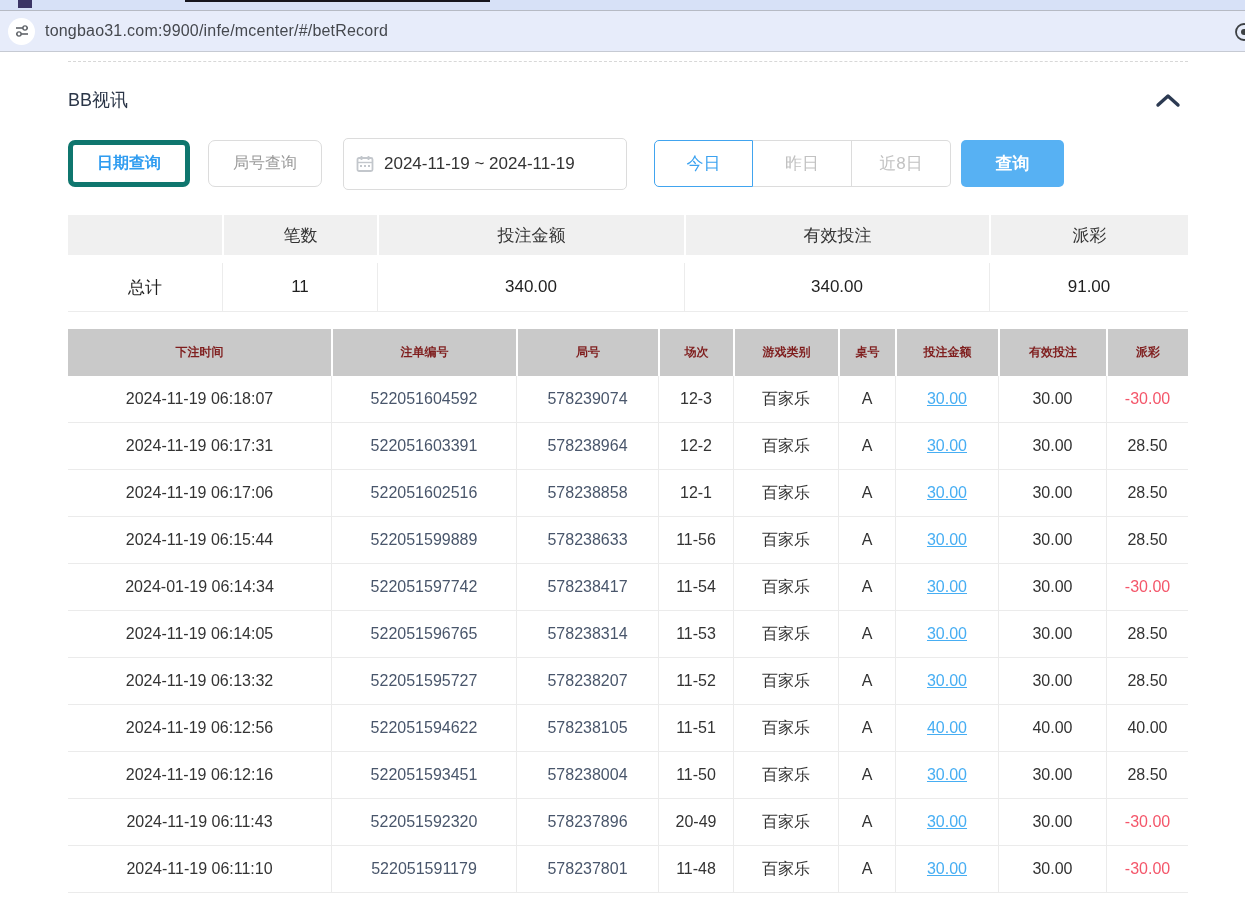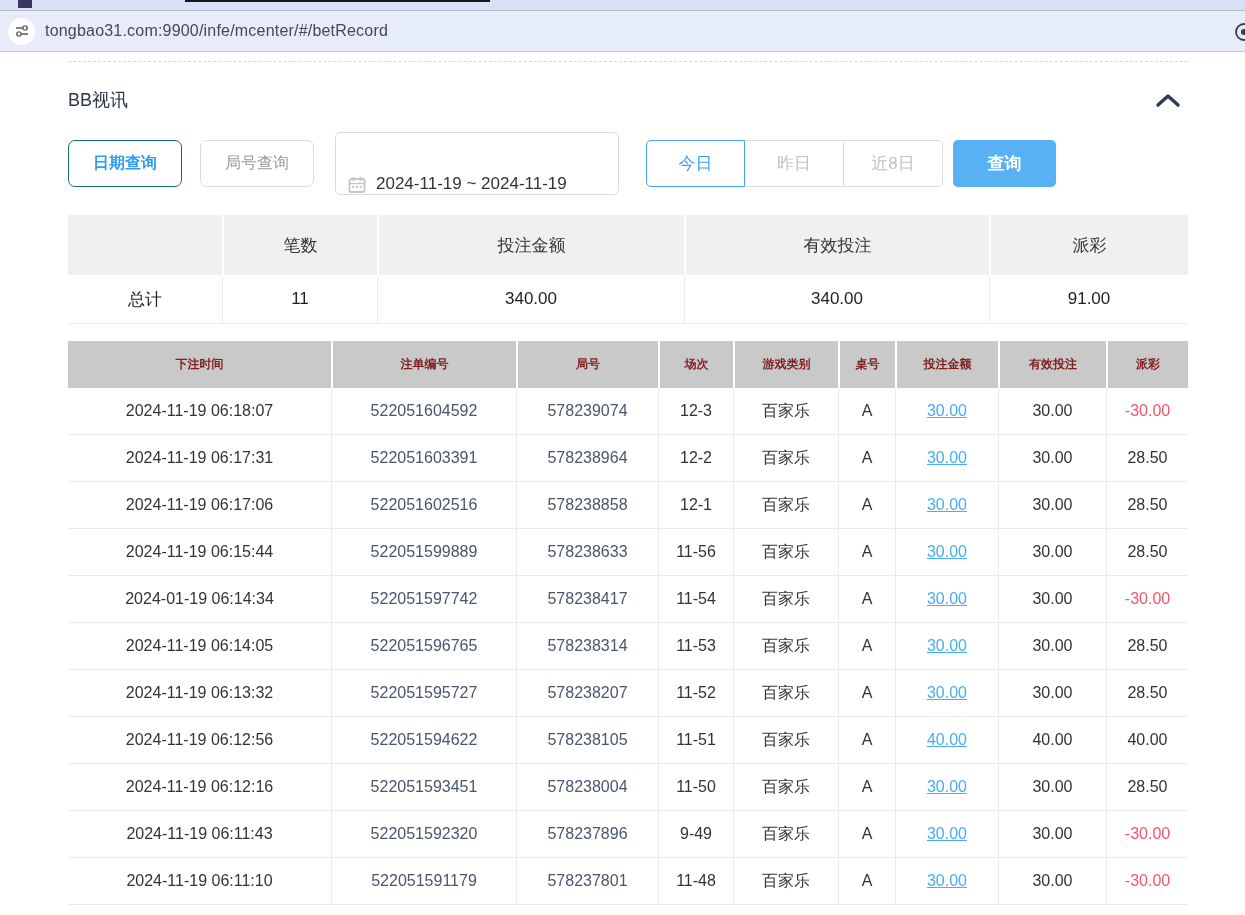--- a/index.html
+++ b/index.html
@@ -25,45 +25,45 @@
 
   .panel-header { display:flex; justify-content:space-between; align-items:center;
                   margin-top:25px; height:26px; }
   .panel-title { font-size:18px; font-weight:normal; color:#2b3648; }
   .collapse-btn { width:40px; height:26px; display:flex; align-items:center; justify-content:center; cursor:pointer; }
 
   
   .filter-row { display:flex; align-items:center; margin-top:27px; height:47px; }
   .pill-btn { height:47px; padding:0 24px; border-radius:7px; background:#fff;
               font-size:16px; font-weight:bold; display:flex; align-items:center; cursor:pointer; }
-  .pill-btn.active { border:1px solid #0f766e; color:#2f9cf0; }
+  .pill-btn.active { border:5px solid #0f766e; color:#2f9cf0; }
   .pill-btn.inactive { border:1px solid #dcdcdc; color:#9a9a9a; font-weight:normal; margin-left:18px; }
-  .date-input { margin-left:21px; width:284px; height:63px; border:1px solid #dcdcdc; border-radius:5px;
-                display:flex; align-items:flex-end; padding:0 12px; cursor:pointer; background:#fff; }
+  .date-input { margin-left:21px; width:284px; height:52px; border:1px solid #dcdcdc; border-radius:5px;
+                display:flex; align-items:center; padding:0 12px; cursor:pointer; background:#fff; }
   .date-input .cal { margin-right:10px; }
   .date-text { font-size:17px; color:#333; }
   .seg-group { margin-left:27px; display:flex; height:47px; }
   .seg { width:99px; height:47px; display:flex; align-items:center; justify-content:center;
          font-size:17px; cursor:pointer; background:#fff; }
   .seg.first { border:1px solid #41a4ef; color:#3ba2f0; border-radius:5px 0 0 5px; }
   .seg.mid { border-top:1px solid #dcdcdc; border-bottom:1px solid #dcdcdc; border-right:1px solid #dcdcdc; color:#c2c2c2; }
   .seg.last { border-top:1px solid #dcdcdc; border-bottom:1px solid #dcdcdc; border-right:1px solid #dcdcdc;
               color:#c2c2c2; border-radius:0 5px 5px 0; }
   .search-btn { margin-left:10px; width:103px; height:47px; background:#57b1f3; border:none;
                 border-radius:5px; color:#fff; font-size:17px; font-weight:bold; cursor:pointer;
                 display:flex; align-items:center; justify-content:center; }
 
   
   .summary { margin-top:28px; }
   .sum-row { display:grid; grid-template-columns:154px 155px 307px 305px 199px; }
   .sum-row .cell { display:flex; align-items:center; justify-content:center; }
-  .sum-head .cell { height:60px; background:#f0f0f0; font-size:17px; color:#333; border-left:2px solid #fff; }
+  .sum-head .cell { height:40px; background:#f0f0f0; font-size:17px; color:#333; border-left:2px solid #fff; }
   .sum-head .cell:first-child { border-left:none; }
   .sum-data .cell { height:49px; background:#fff; font-size:17px; color:#1f1f1f;
-                    border-left:1px solid #ececec; border-bottom:1px solid #ececec; }
+                    border-left:1px solid #ececec; border-bottom:1px solid #ececec;margin-top:8px; }
   .sum-data .cell:first-child { border-left:none; }
 
   
   .btable { margin-top:17px; }
   .btr { display:grid; grid-template-columns:263px 185px 142px 75px 105px 57px 103px 108px 82px; }
   .btr .cell { display:flex; align-items:center; justify-content:center; }
   .bt-head .cell { height:47px; background:#c9c9c9; color:#7f1d1d; font-size:12px; font-weight:bold;
                    border-left:2px solid #fff; }
   .bt-head .cell:first-child { border-left:none; }
   .bt-row .cell { height:47px; background:#fff; font-size:16px; color:#333;
@@ -289,21 +289,21 @@
       <a class="bet-link">30.00</a>
     </div>
     <div class="cell c-valid">30.00</div>
     <div class="cell c-payout">28.50</div>
   </div>
 
   <div class="btr bt-row">
     <div class="cell c-time">2024-11-19 06:11:43</div>
     <div class="cell c-id">522051592320</div>
     <div class="cell c-round">578237896</div>
-    <div class="cell c-session">9-49</div>
+    <div class="cell c-session">20-49</div>
     <div class="cell c-game">百家乐</div>
     <div class="cell c-table">A</div>
     <div class="cell c-bet">
       <a class="bet-link">30.00</a>
     </div>
     <div class="cell c-valid">30.00</div>
     <div class="cell c-payout neg">-30.00</div>
   </div>
 
   <div class="btr bt-row">

